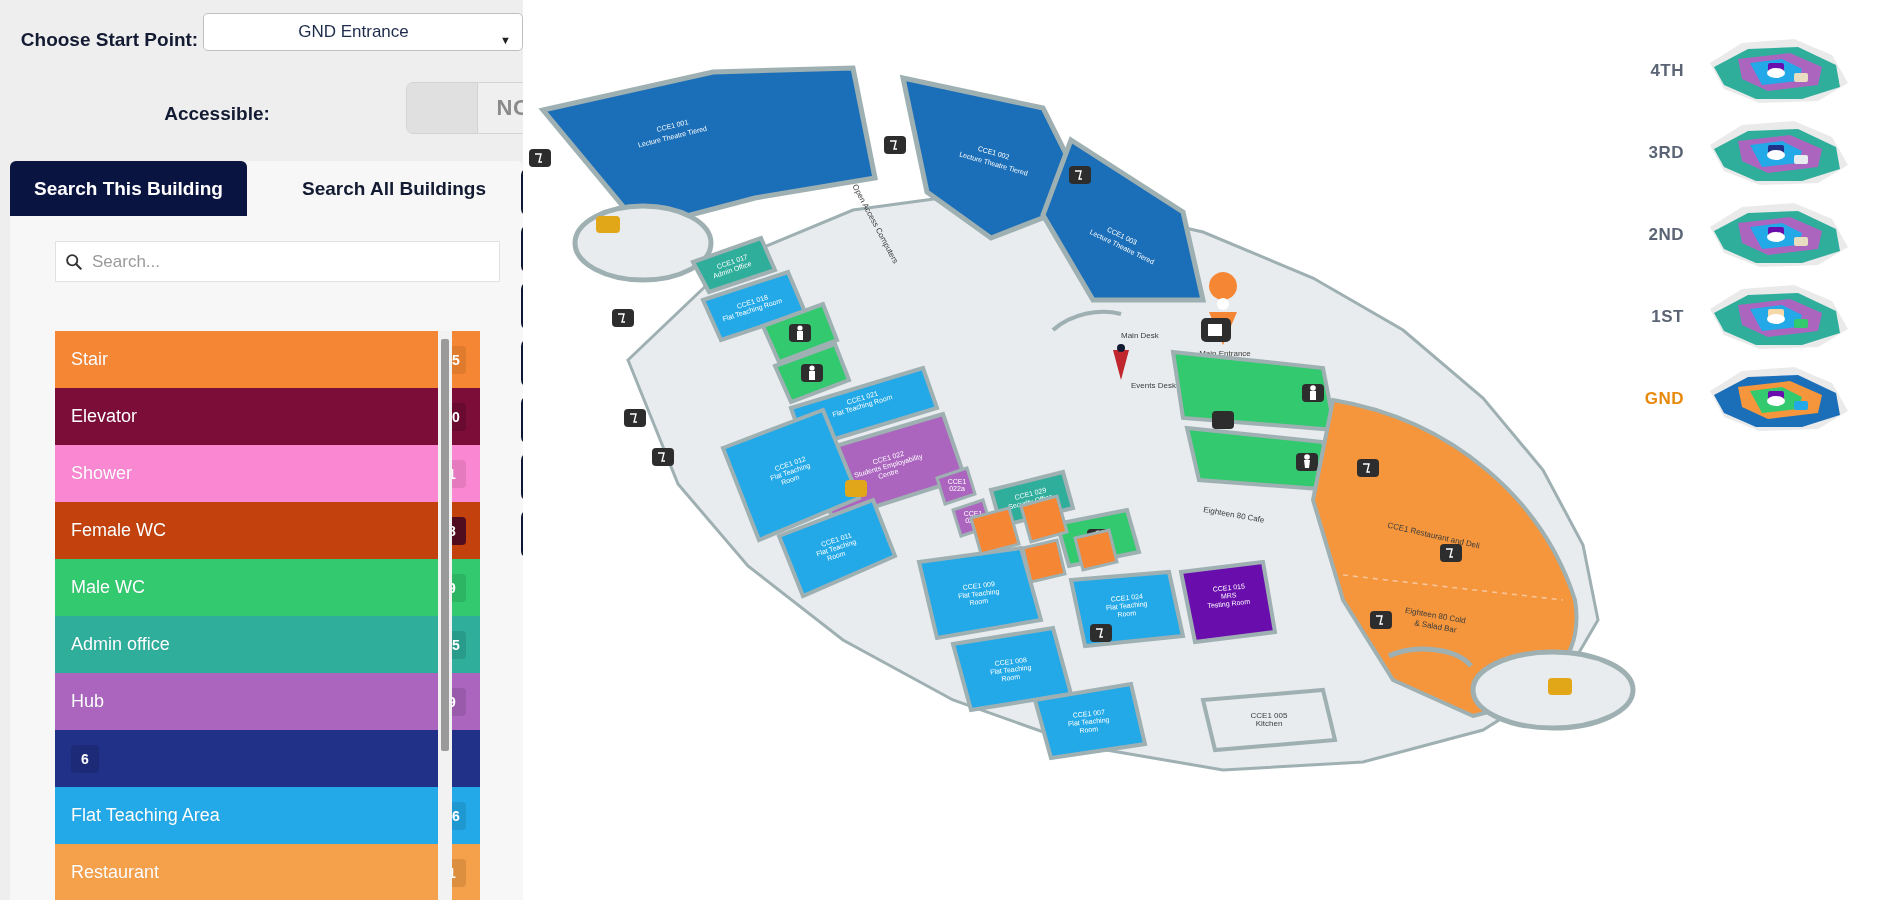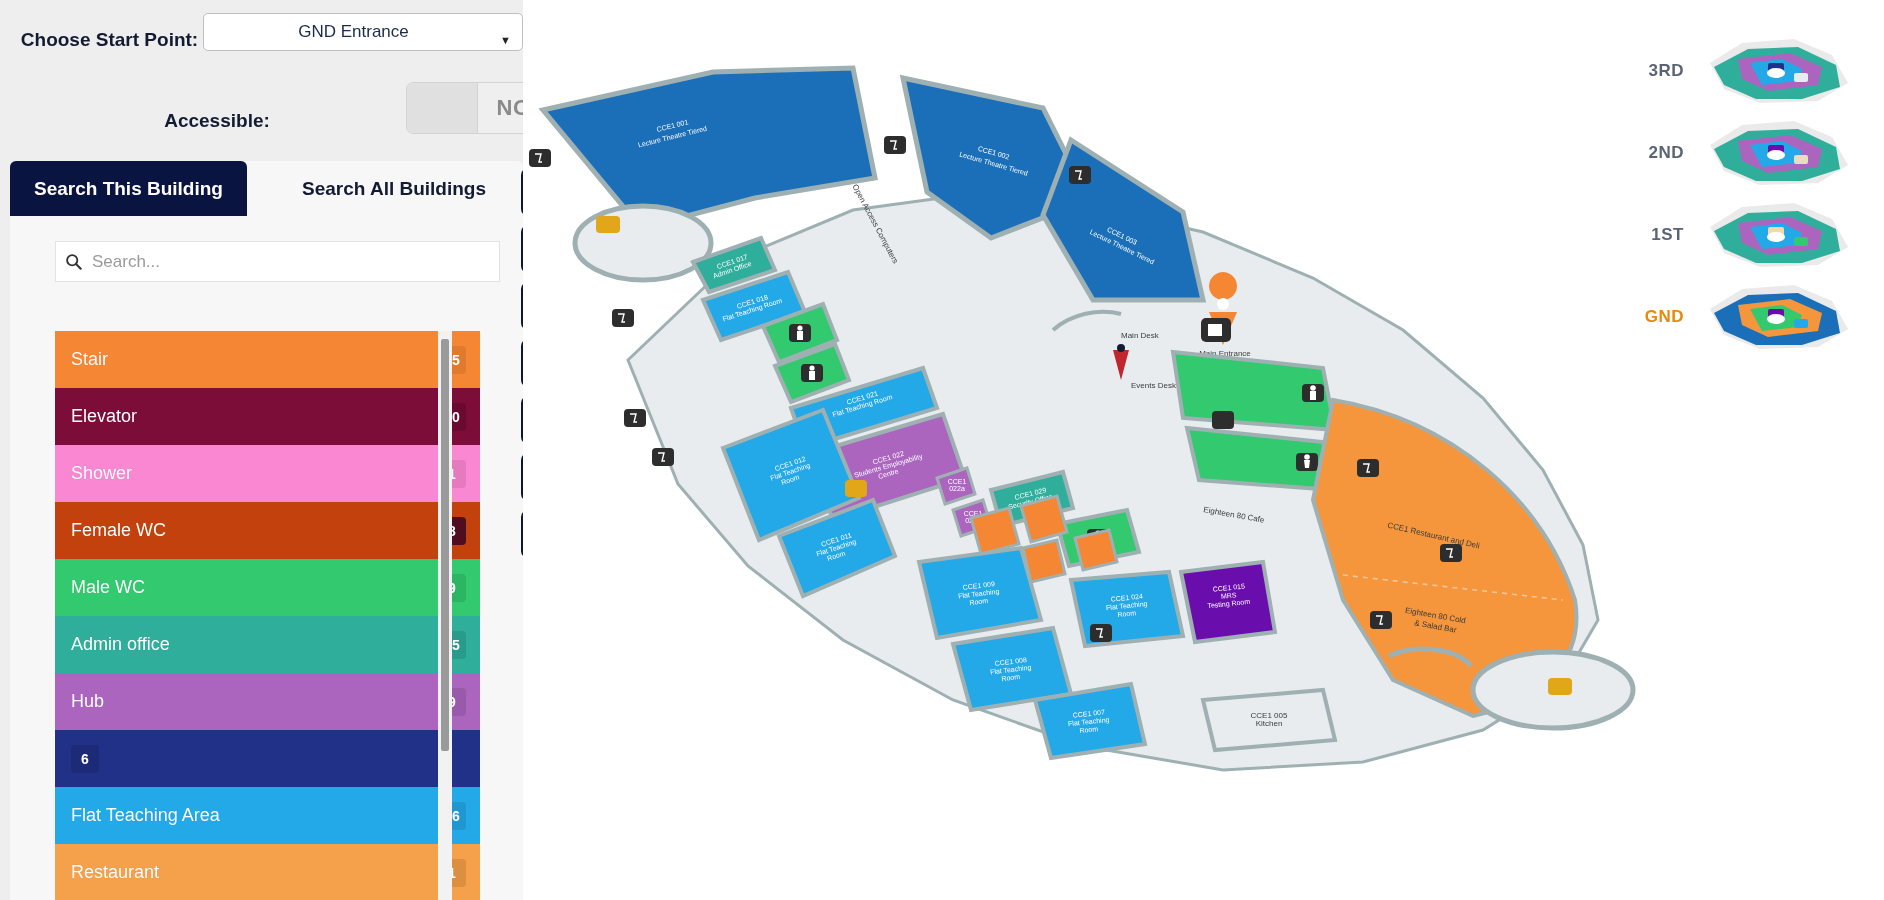--- a/index.html
+++ b/index.html
@@ -41,21 +41,21 @@
     appearance: none; -webkit-appearance: none;
     cursor: pointer;
     line-height: 36px;
   }
   #start-caret {
     position: absolute; right: 12px; top: 50%;
     transform: translateY(-50%);
     font-size: 11px; color: #222; pointer-events: none;
   }
 
-  #row-access { left: 0; top: 95px; width: 523px; height: 52px; }
+  #row-access { left: 0; top: 88px; width: 523px; height: 52px; }
   #label-access { margin-left: 27px; width: 380px; }
   #toggle-accessible {
     position: absolute; left: 406px; top: 82px;
     width: 144px; height: 52px;
     background: #efefef;
     border: 1px solid #d3d3d3;
     border-radius: 7px;
     display: flex; cursor: pointer;
     overflow: hidden;
   }
@@ -647,20 +647,32 @@
           </g>
         <g transform="translate(578,633)">
             <use href="#poibg"></use>
             <path d="M-5 -4 l6 0 -2 8 3 0" stroke="#fff" stroke-width="1.4" fill="none"></path>
           </g>
         <rect x="322" y="480" width="22" height="17" rx="4" fill="#e2a619"></rect>
       </g>
     </svg>
 
     <div id="floor-selector">
+        <div class="floor-row">
+          <div class="floor-name">4TH</div>
+          <div class="floor-thumb"><svg width="160" height="76" viewBox="0 0 160 76">
+              <path d="M12 30 L44 10 L96 6 L134 22 L150 50 L120 68 L62 70 L26 56 Z" fill="#d9d9d9" opacity="0.55"></path>
+              <path d="M16 34 L50 16 L100 14 L138 32 L142 54 L104 66 L58 66 L26 52 Z" fill="#2fae9c"></path>
+              <path d="M40 26 L92 20 L124 34 L120 52 L70 58 L44 46 Z" fill="#ab65bf"></path>
+              <path d="M52 30 L84 26 L104 36 L100 48 L64 52 Z" fill="#23a9e8"></path>
+              <rect x="70" y="30" width="16" height="10" rx="2" fill="#6a0dad"></rect>
+              <rect x="96" y="40" width="14" height="9" rx="2" fill="#e8ddc0"></rect>
+              <ellipse cx="78" cy="40" rx="9" ry="5" fill="#ffffff"></ellipse>
+            </svg></div>
+        </div>
         <div class="floor-row">
           <div class="floor-name">3RD</div>
           <div class="floor-thumb"><svg width="160" height="76" viewBox="0 0 160 76">
               <path d="M12 30 L44 10 L96 6 L134 22 L150 50 L120 68 L62 70 L26 56 Z" fill="#d9d9d9" opacity="0.55"></path>
               <path d="M16 34 L50 16 L100 14 L138 32 L142 54 L104 66 L58 66 L26 52 Z" fill="#2fae9c"></path>
               <path d="M40 26 L92 20 L124 34 L120 52 L70 58 L44 46 Z" fill="#ab65bf"></path>
               <path d="M52 30 L84 26 L104 36 L100 48 L64 52 Z" fill="#23a9e8"></path>
               <rect x="70" y="30" width="16" height="10" rx="2" fill="#213188"></rect>
               <rect x="96" y="40" width="14" height="9" rx="2" fill="#e8ecee"></rect>
               <ellipse cx="78" cy="40" rx="9" ry="5" fill="#ffffff"></ellipse>

